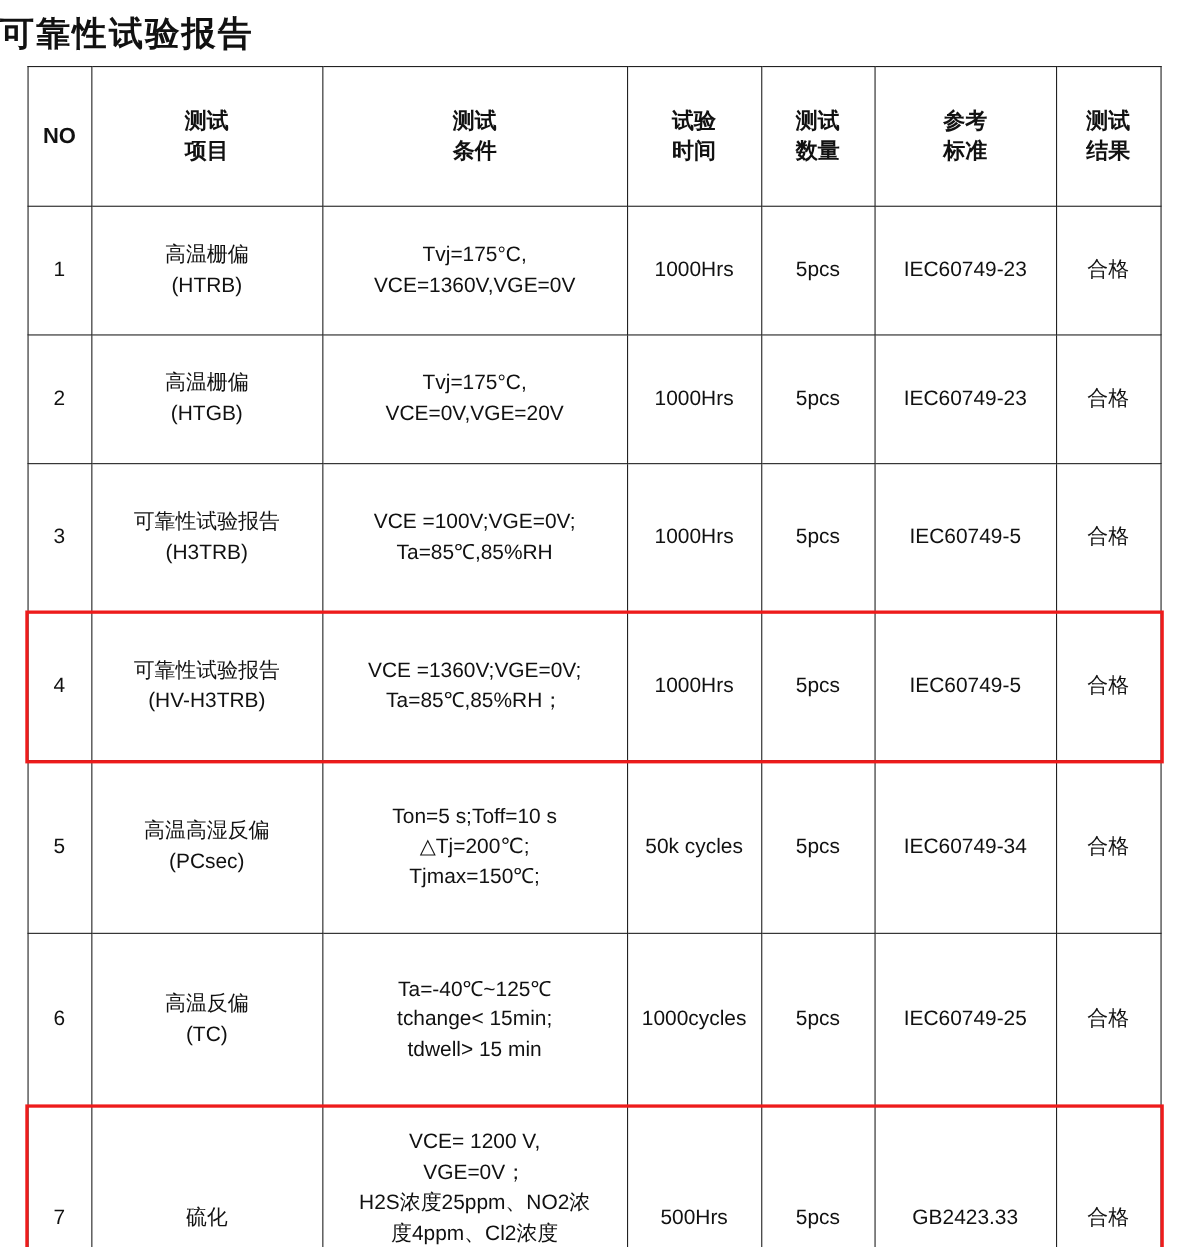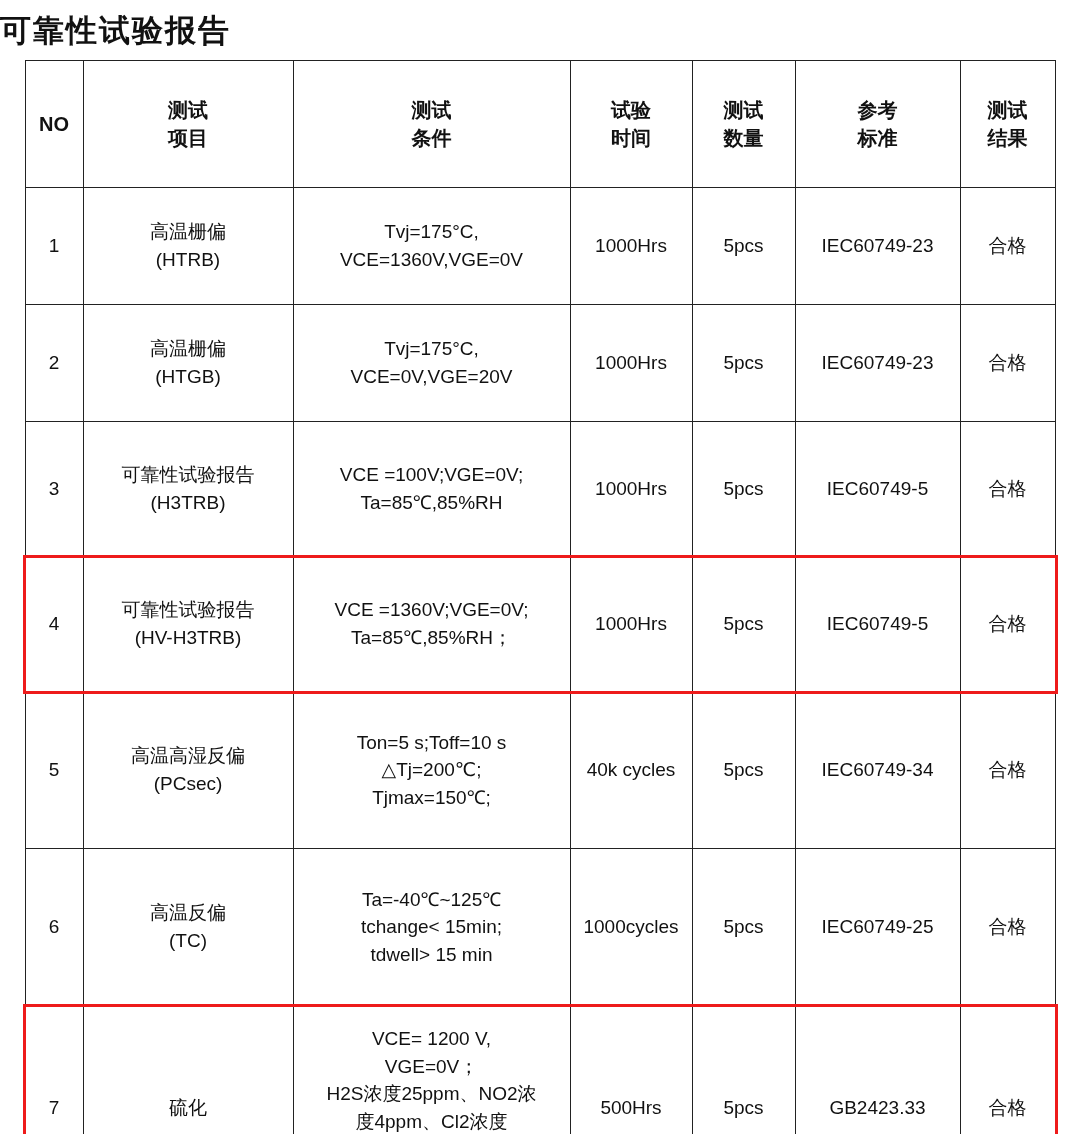--- a/index.html
+++ b/index.html
@@ -165,21 +165,21 @@
         <td>IEC60749-5</td>
         <td>合格</td>
       </tr>
       <tr class="row-h3">
         <td>5</td>
         <td class="cell-multiline">高温高湿反偏
 (PCsec)</td>
         <td class="cell-multiline">Ton=5 s;Toff=10 s
 △Tj=200℃;
 Tjmax=150℃;</td>
-        <td>40k cycles</td>
+        <td>50k cycles</td>
         <td>5pcs</td>
         <td>IEC60749-34</td>
         <td>合格</td>
       </tr>
       <tr class="row-h3">
         <td>6</td>
         <td class="cell-multiline">高温反偏
 (TC)</td>
         <td class="cell-multiline">Ta=-40℃~125℃
 tchange&lt; 15min;

